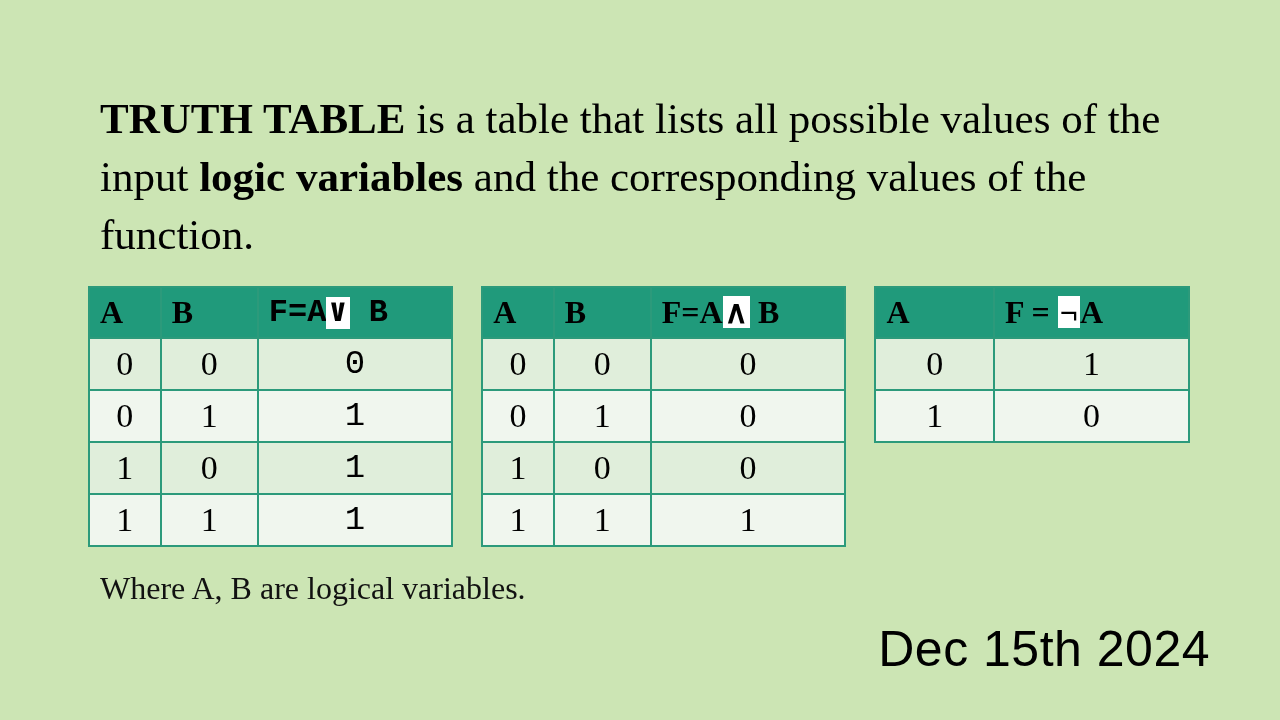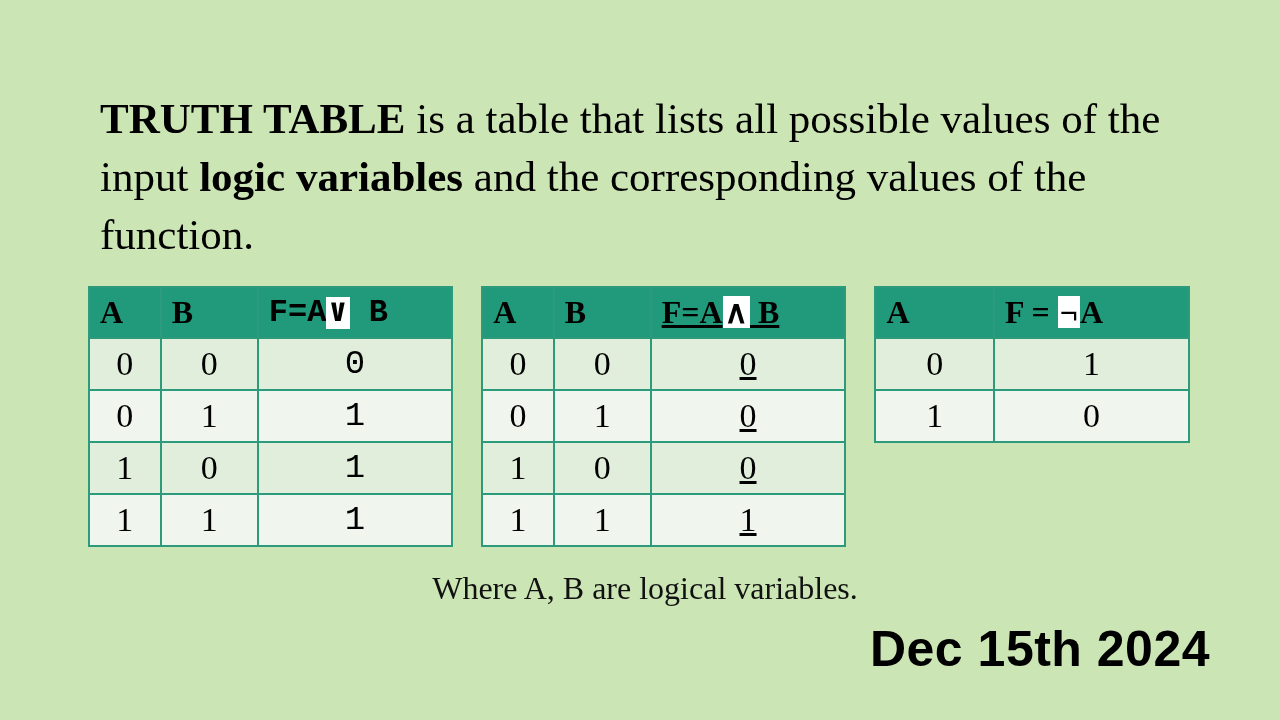--- a/index.html
+++ b/index.html
@@ -60,37 +60,36 @@
     background: #fff;
     padding: 0 2px;
     line-height: 1;
     vertical-align: baseline;
   }
   #t1 th:nth-child(1), #t1 td:nth-child(1) { width: 56px; }
   #t1 th:nth-child(2), #t1 td:nth-child(2) { width: 88px; }
   #t1 th:nth-child(3), #t1 td:nth-child(3) { width: 200px; font-family: Liberation Mono, monospace; }
   #t2 th:nth-child(1), #t2 td:nth-child(1) { width: 56px; }
   #t2 th:nth-child(2), #t2 td:nth-child(2) { width: 88px; }
-  #t2 th:nth-child(3), #t2 td:nth-child(3) { width: 200px; text-decoration: underline; }
+  #t2 th:nth-child(3), #t2 td:nth-child(3) { width: 200px; }
   #t3 th:nth-child(1), #t3 td:nth-child(1) { width: 110px; }
   #t3 th:nth-child(2), #t3 td:nth-child(2) { width: 200px; }
   .footer-note {
     margin-top: 18px;
     font-size: 32px;
     line-height: 1.45;
     color: #111;
     font-family: Georgia, 'Times New Roman', serif;
-    text-align: center;
   }
   .date-stamp {
     position: absolute;
     right: 70px;
     bottom: 30px;
     font-family: Arial, Helvetica, sans-serif;
-    font-weight: 700;
+    font-weight: 400;
     font-size: 50px;
     color: #000;
     letter-spacing: 0.5px;
   }
 </style>
 </head>
 <body>
 
 <div class="slide">
 

